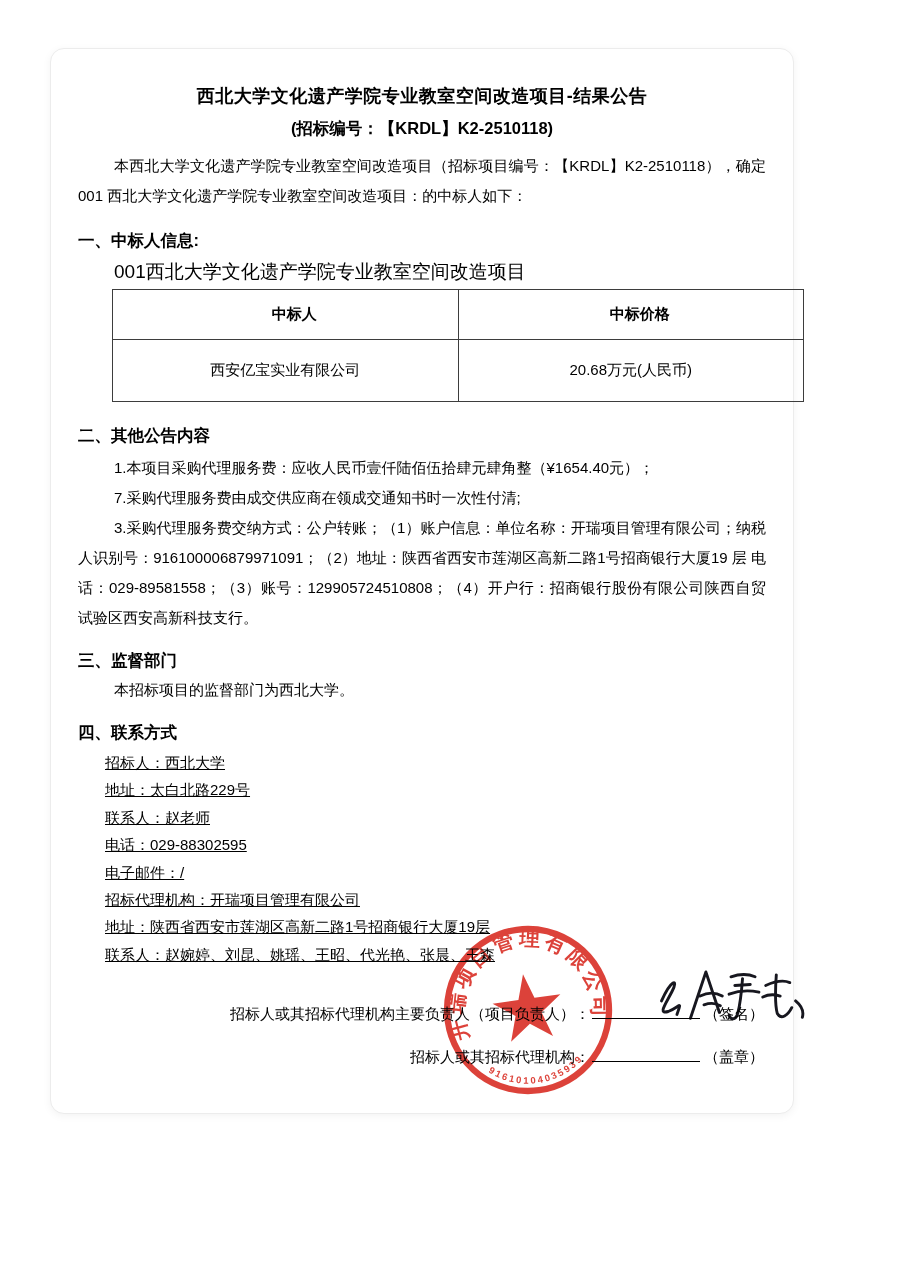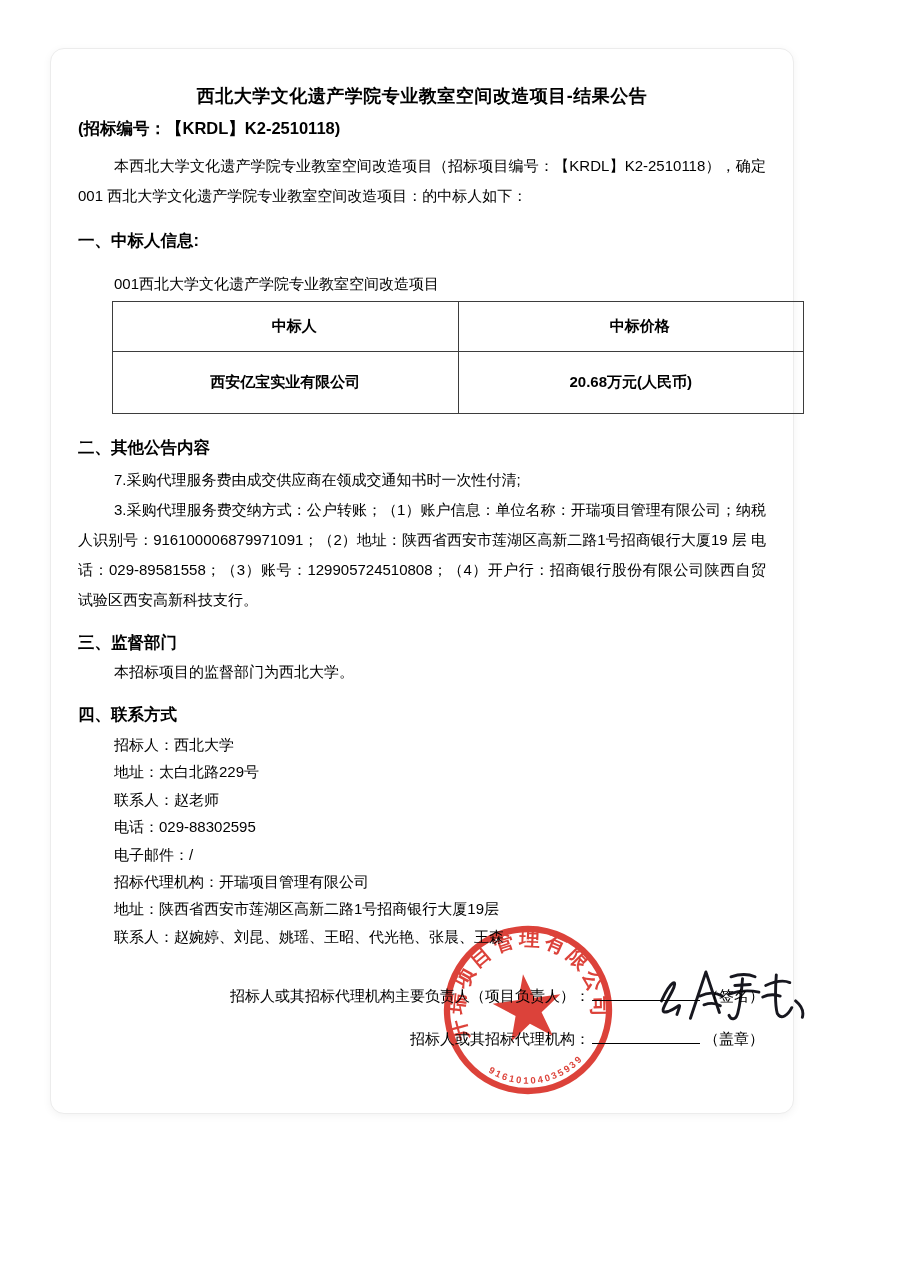--- a/index.html
+++ b/index.html
@@ -7,48 +7,48 @@
   .page { position:relative; width:907px; height:1277px; overflow:hidden; }
 
   .card {
     position:absolute; left:50px; top:48px; width:744px; height:1066px;
     background:#fff; border:1px solid #ececec; border-radius:14px;
     box-shadow:0 2px 8px rgba(0,0,0,0.05);
     padding:34px 27px 0 27px;
   }
 
   .doc-title { text-align:center; font-size:18px; font-weight:700; line-height:26px; letter-spacing:0.5px; }
-  .doc-subtitle { font-size:16.5px; font-weight:700; line-height:24px; margin-top:7px; }
+  .doc-subtitle { text-align:center; font-size:16.5px; font-weight:700; line-height:24px; margin-top:7px; }
 
   .intro { margin-top:11px; font-size:15px; line-height:30px; text-align:justify; text-indent:36px; }
 
   .sec-heading { font-size:16.5px; font-weight:700; line-height:24px; }
   .sec-heading.s1 { margin-top:17px; }
   .sec-heading.s2 { margin-top:21px; }
   .sec-heading.s3 { margin-top:15px; }
   .sec-heading.s4 { margin-top:17px; }
 
-  .sub-project { margin-left:36px; margin-top:20px; font-size:15px; line-height:24px; }
+  .sub-project { margin-left:36px; margin-top:8px; font-size:19px; line-height:24px; }
 
   table.bid-table {
     margin-left:34px; margin-top:5px; width:692px;
     border-collapse:collapse; table-layout:fixed;
   }
   table.bid-table th, table.bid-table td {
     border:1px solid #3d3d3d; text-align:center; font-size:15px; vertical-align:middle;
   }
   table.bid-table th { height:50px; font-weight:700;padding-left:18px; }
-  table.bid-table td { height:62px; font-weight:700; }
+  table.bid-table td { height:62px; font-weight:400; }
 
   .notice-item { font-size:15px; line-height:30px; text-align:justify; text-indent:36px; }
   .notice-items { margin-top:6px; }
 
   .sec-body { margin-left:36px; margin-top:5px; font-size:15px; line-height:26px; }
 
-  .contact-list { margin-left:36px; margin-top:5px; }
+  .contact-list { margin-left:27px; margin-top:5px;text-decoration:underline; }
   .contact-line { font-size:15px; line-height:27.4px; }
 
   .sig-row { text-align:right; font-size:15px; padding-right:2px; }
   .sig-row.first { margin-top:33px; line-height:26px; }
   .sig-row.second { margin-top:17px; line-height:26px; }
   .blank-line {
     display:inline-block; width:108px; height:14px;
     border-bottom:1.6px solid #000; margin:0 4px 0 2px; vertical-align:baseline;
   }
 
@@ -84,20 +84,21 @@
       <tbody>
         <tr>
           <td>西安亿宝实业有限公司</td>
           <td>20.68万元(人民币)</td>
         </tr>
       </tbody>
     </table>
 
     <div class="sec-heading s2">二、其他公告内容</div>
     <div class="notice-items">
+      <p class="notice-item">1.本项目采购代理服务费：应收人民币壹仟陆佰伍拾肆元肆角整（¥1654.40元）；</p>
       <p class="notice-item">7.采购代理服务费由成交供应商在领成交通知书时一次性付清;</p>
       <p class="notice-item">3.采购代理服务费交纳方式：公户转账；（1）账户信息：单位名称：开瑞项目管理有限公司；纳税人识别号：916100006879971091；（2）地址：陕西省西安市莲湖区高新二路1号招商银行大厦19 层 电话：029-89581558；（3）账号：129905724510808；（4）开户行：招商银行股份有限公司陕西自贸试验区西安高新科技支行。</p>
     </div>
 
     <div class="sec-heading s3">三、监督部门</div>
     <div class="sec-body">本招标项目的监督部门为西北大学。</div>
 
     <div class="sec-heading s4">四、联系方式</div>
     <div class="contact-list">
       <div class="contact-line">招标人：西北大学</div>

